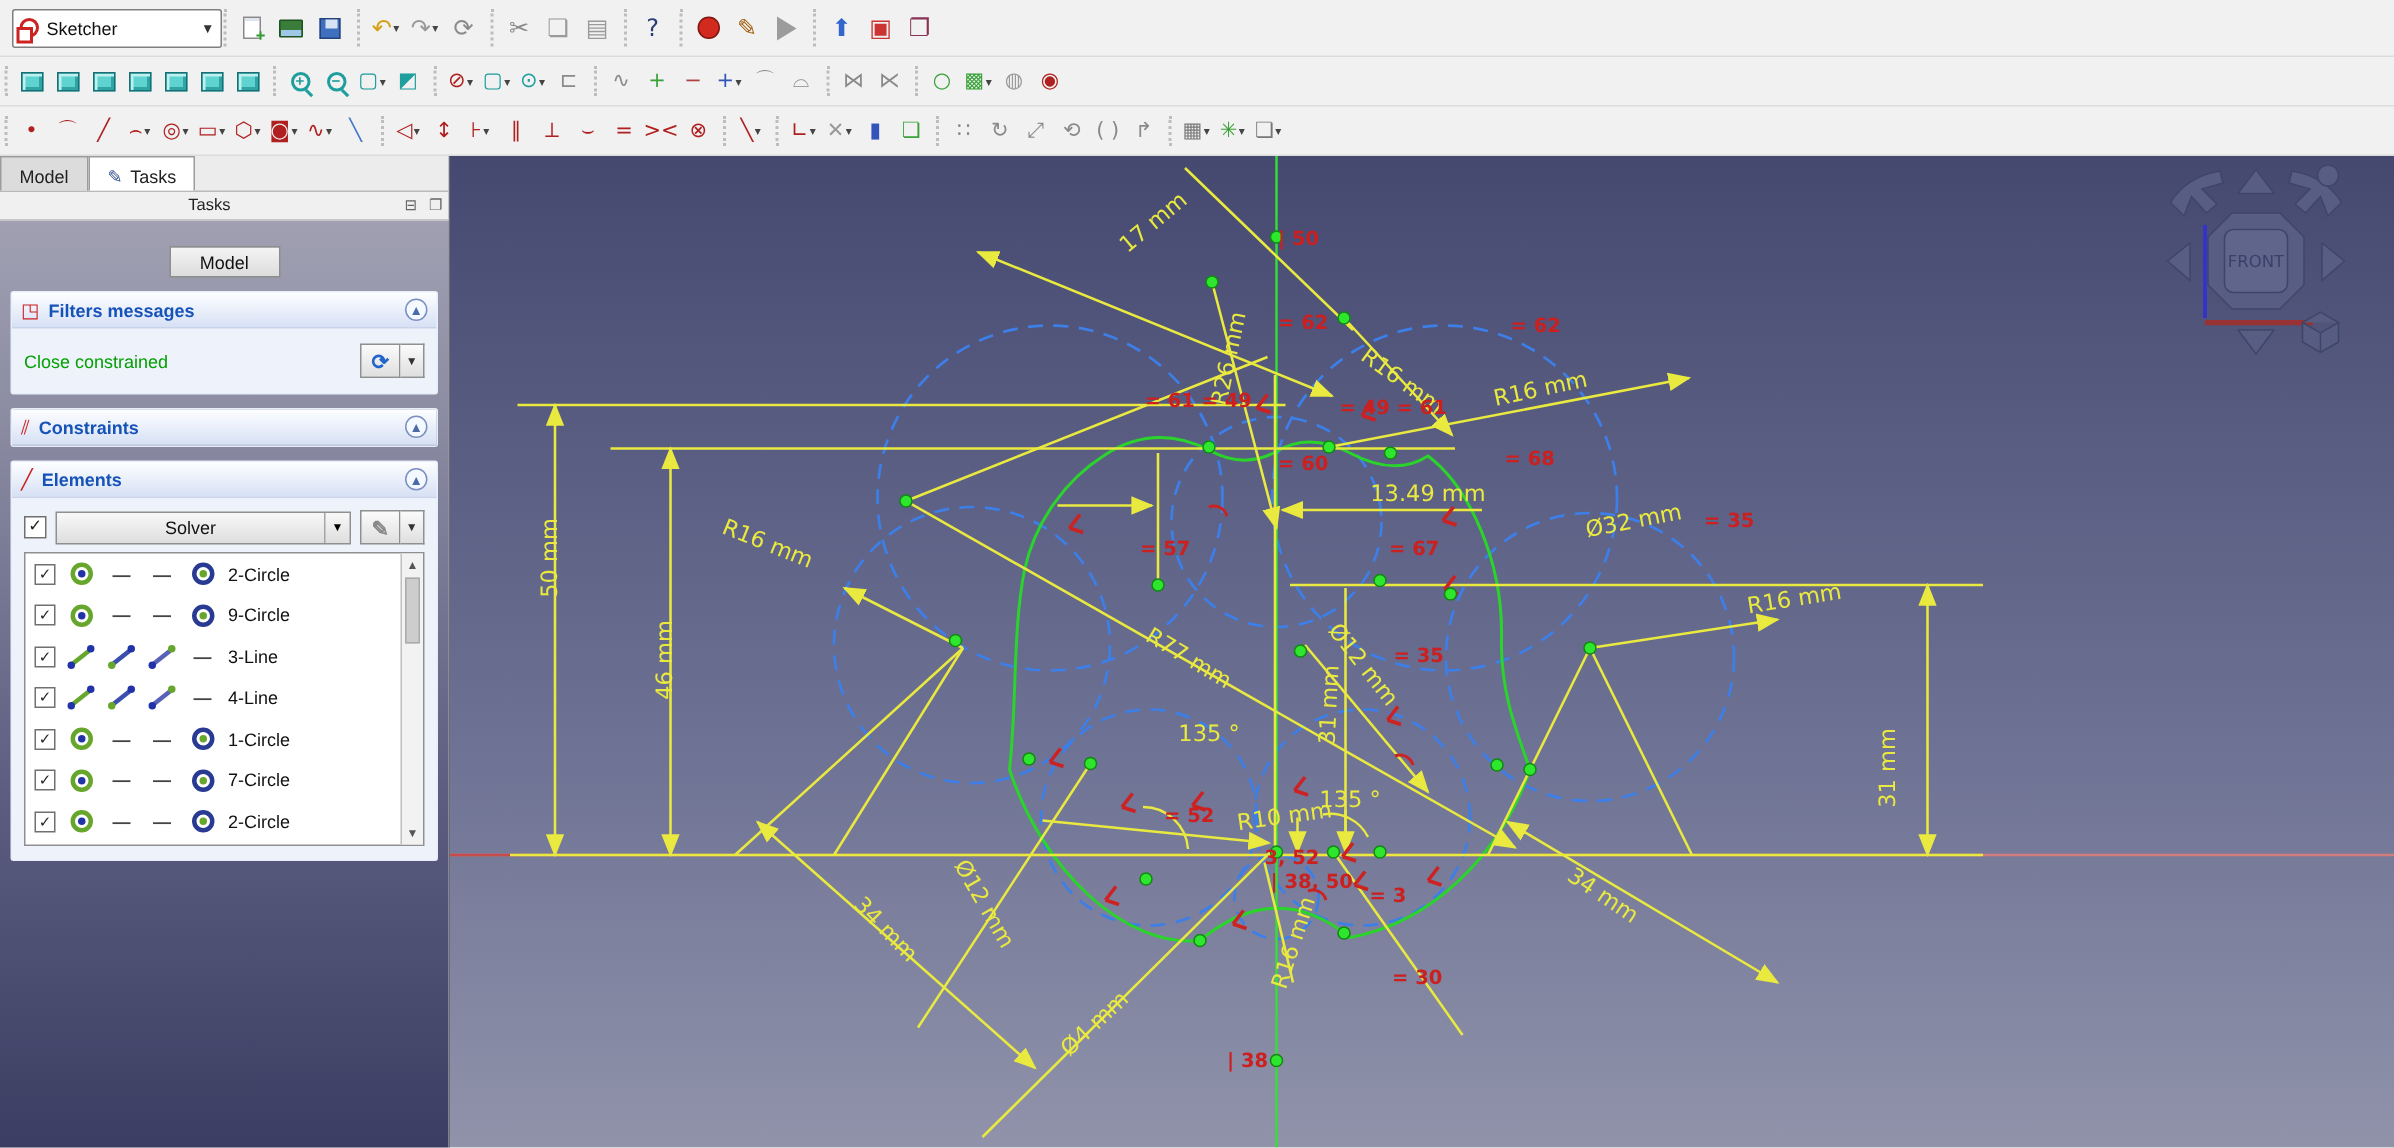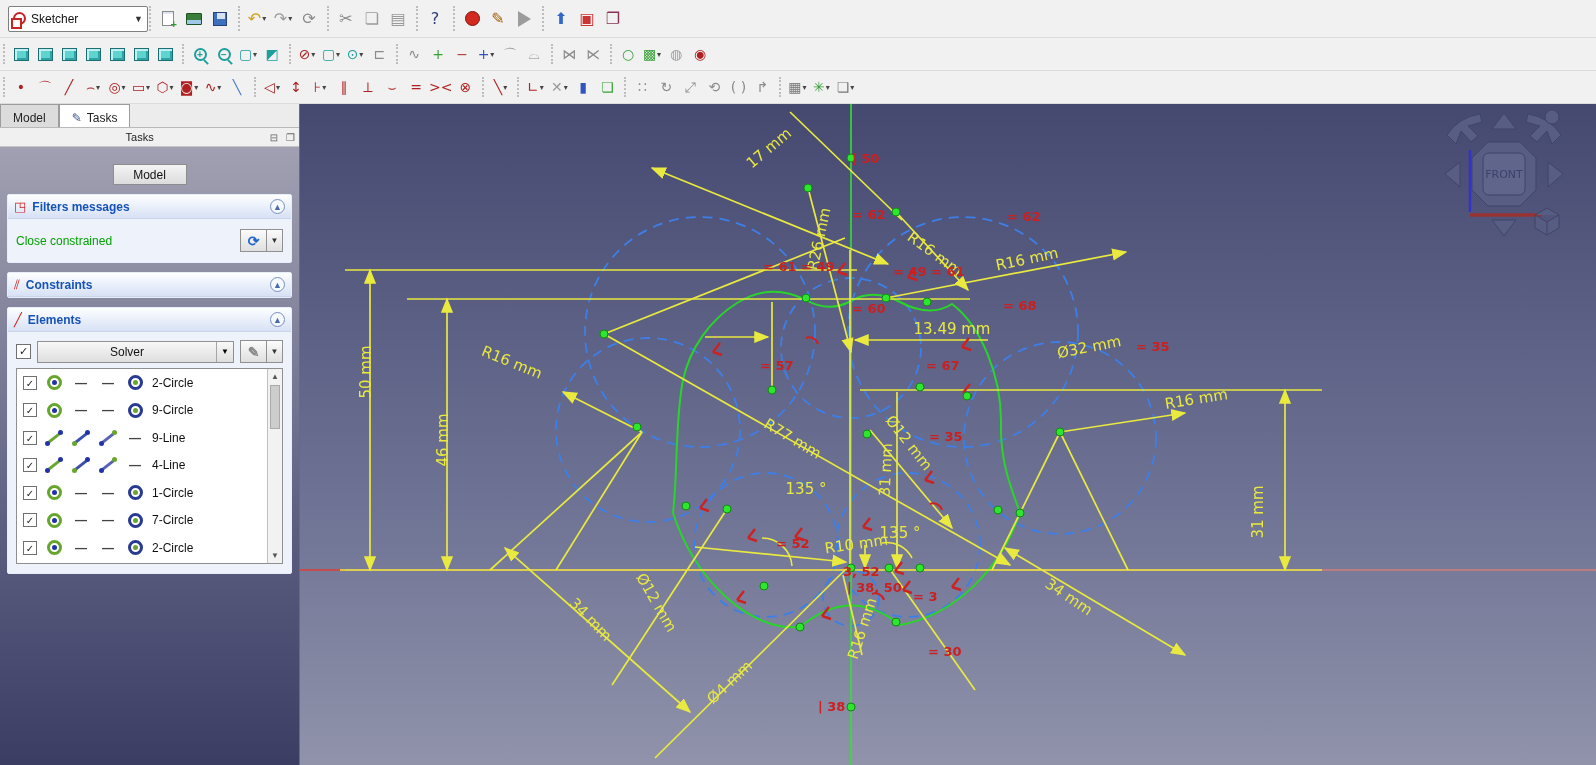--- a/index.html
+++ b/index.html
@@ -531,21 +531,21 @@
             <span class="el-cell">
               <span class="lnic v">
                 <span class="bar"></span>
                 <span class="d1"></span>
                 <span class="d2"></span>
               </span>
             </span>
             <span class="el-cell">
               <span class="dash">—</span>
             </span>
-            <span>9-Line</span>
+            <span>3-Line</span>
           </div>
           <div class="el-row">
             <span class="cb" style="width: 14px; height: 14px; font-size: 10px;">✓</span>
             <span class="el-cell">
               <span class="lnic g">
                 <span class="bar"></span>
                 <span class="d1"></span>
                 <span class="d2"></span>
               </span>
             </span>

